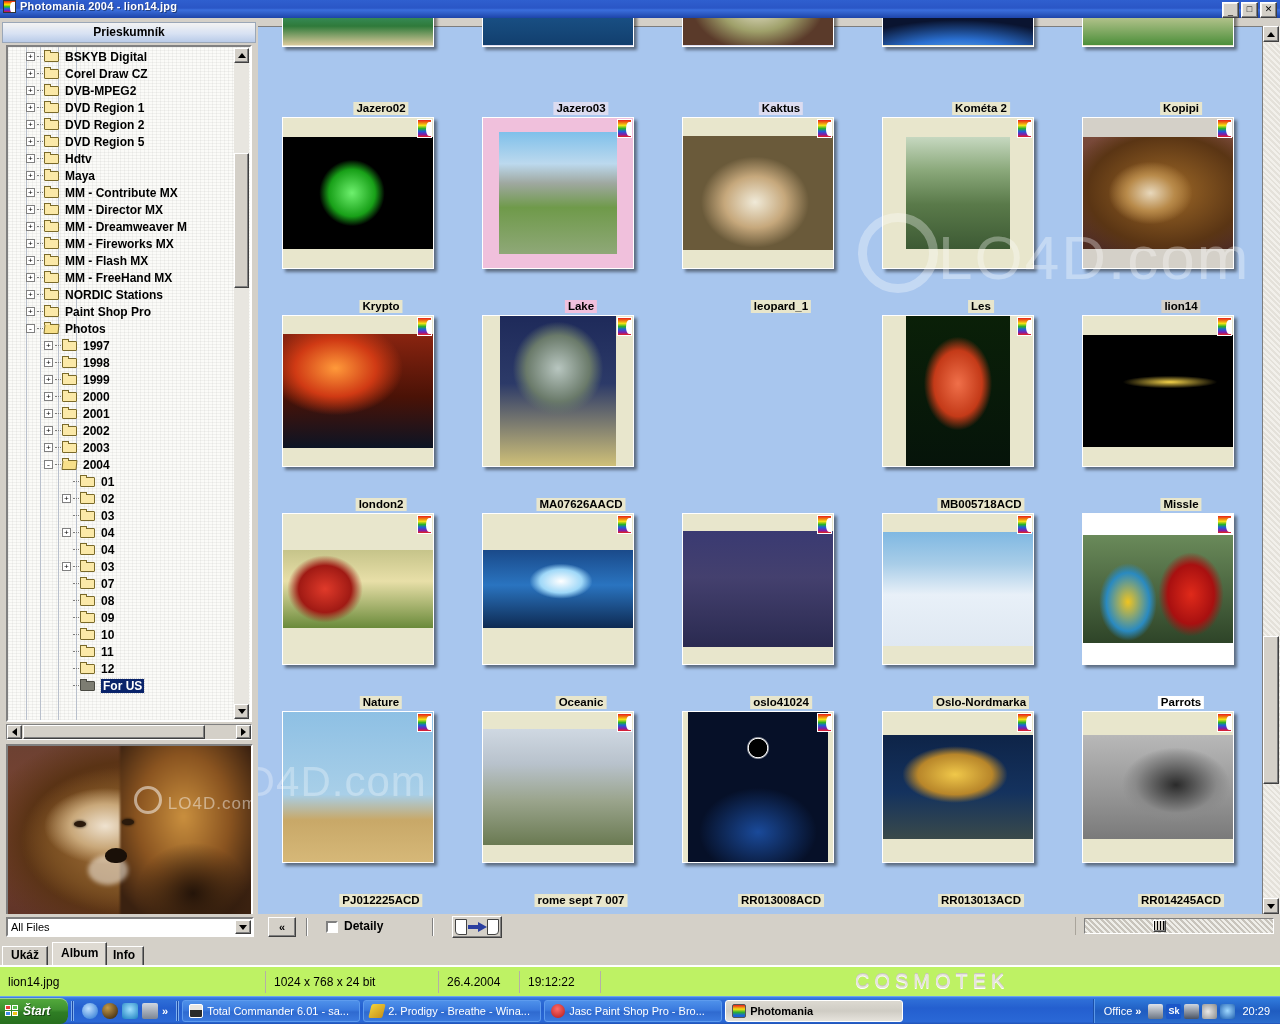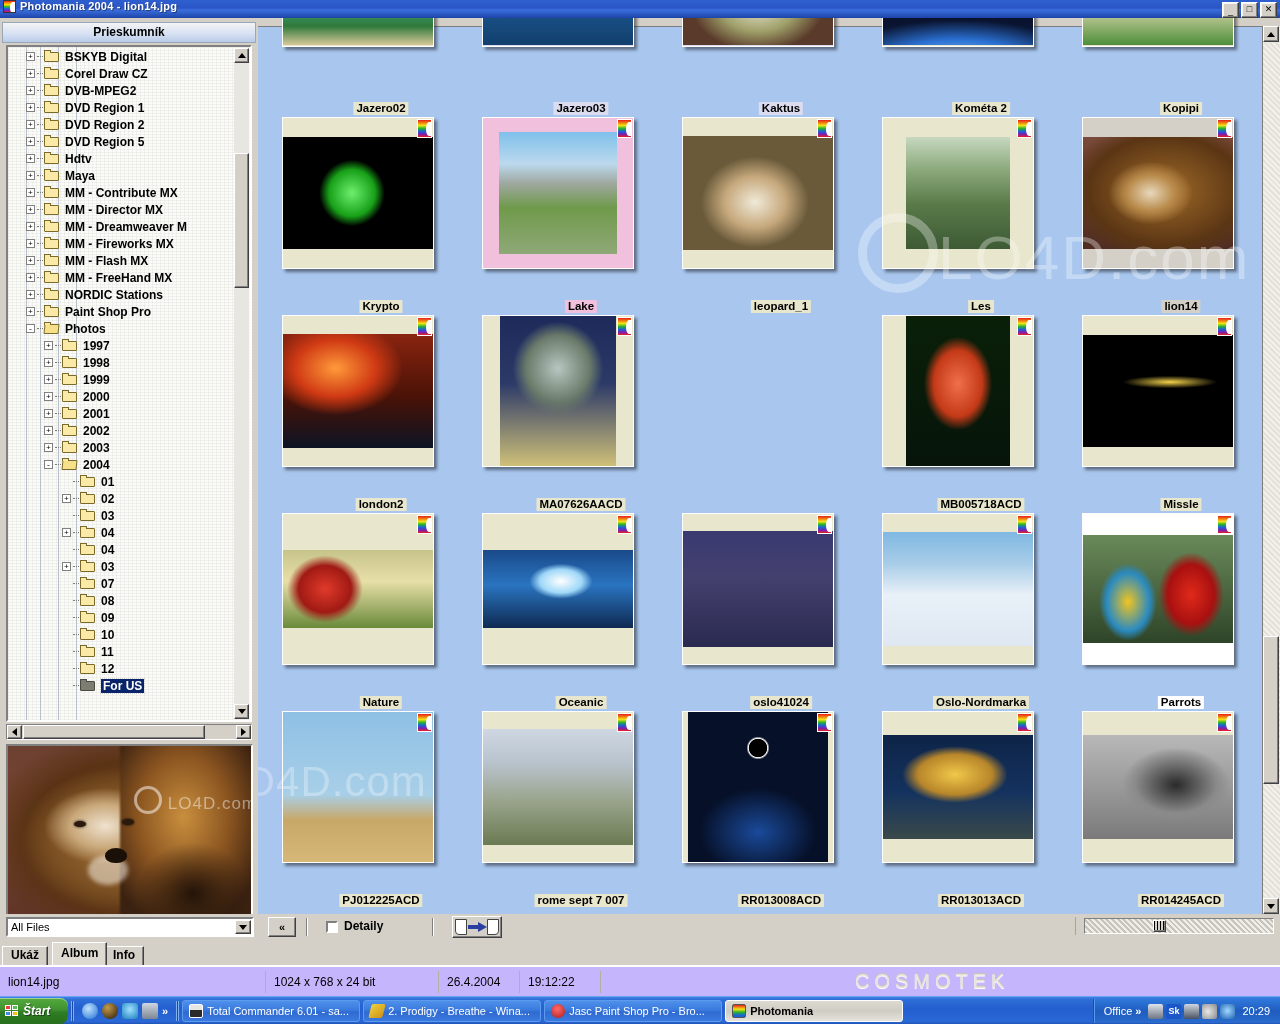--- a/index.html
+++ b/index.html
@@ -129,21 +129,21 @@
 
   .tabsrow{position:absolute;left:0;top:940px;width:1280px;height:28px;background:#d4d0c8;}
   .tab{position:absolute;top:6px;height:19px;padding:0 8px;background:#d4d0c8;
      border:1px solid #fff;border-bottom:none;border-right-color:#404040;
      box-shadow:inset -1px 0 0 #808080;box-sizing:border-box;
      font-size:12px;font-weight:bold;color:#000;line-height:17px;}
   .tab.active{top:2px;height:23px;line-height:20px;background:#dedad2;z-index:3;}
   .tabline{position:absolute;left:0;top:25px;width:1280px;height:2px;border-top:1px solid #fff;}
 
   
-  .statusbar{position:absolute;left:0;top:966px;width:1280px;height:30px;background:#c4b5fd;
+  .statusbar{position:absolute;left:0;top:966px;width:1280px;height:30px;background:#bef264;
      border-top:1px solid #fff;}
   .scell{position:absolute;top:0;height:29px;display:flex;align-items:center;font-size:12px;color:#000;
     font-family:"Liberation Sans",sans-serif;padding-left:8px;}
   .sdiv{position:absolute;top:4px;width:1px;height:22px;background:#b5b0a6;}
   .cosmo{position:absolute;left:855px;top:970px;font-size:20px;letter-spacing:5px;color:#e6e3dc;
     font-weight:normal;text-shadow:0 1px 0 #fff,0 -1px 0 #c8c4bc;font-family:"Liberation Sans",sans-serif;text-align:right;}
 
   
   .content{position:absolute;left:258px;top:18px;width:1022px;height:896px;background:#a8c6ee;overflow:hidden;}
   .topstrip{position:absolute;left:0;top:0;width:1022px;height:8px;background:#d4d0c8;border-bottom:1px solid #7d7d7d;}

